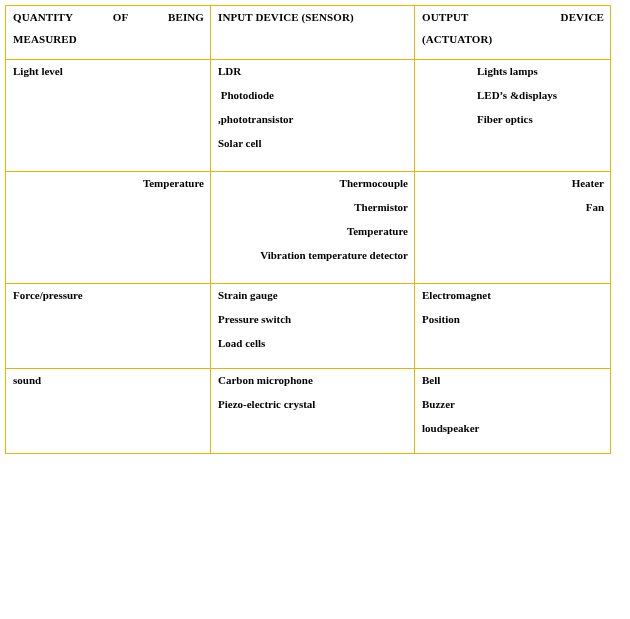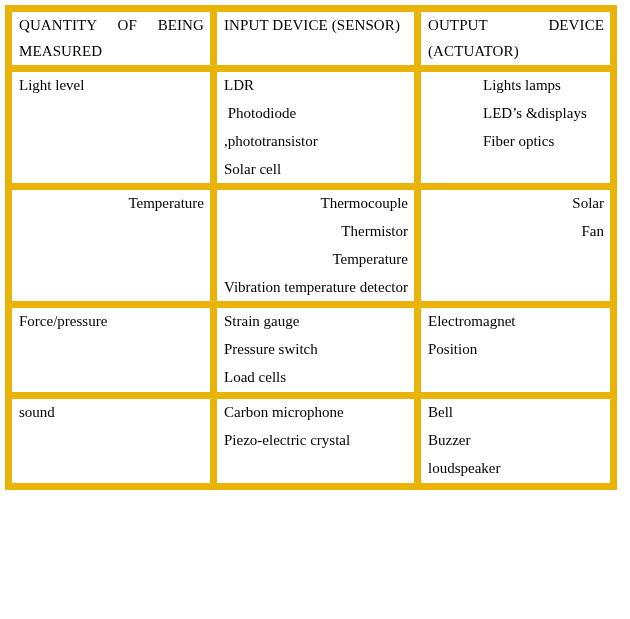--- a/index.html
+++ b/index.html
@@ -28,26 +28,26 @@
     left: 5px;
     top: 5px;
     width: 605px;
     border-collapse: collapse;
     table-layout: fixed;
     background: #ffffff;
   }
 
   table.data-table td,
   table.data-table th {
-    border: 7px solid #eab308;
+    border: 1px solid #eab308;
     vertical-align: top;
     padding: 6px 6px 6px 7px;
-    font-size: 15px;
+    font-size: 11px;
     line-height: 1.0;
-    font-weight: normal;
+    font-weight: bold;
     text-align: left;
   }
 
   
   col.c1 { width: 205px; }
   col.c2 { width: 204px; }
   col.c3 { width: 196px; }
 
   
   thead th {
@@ -159,21 +159,21 @@
           <td>
             <span class="cell-lines">
               <span class="ln">Thermocouple</span>
               <span class="ln">Thermistor</span>
               <span class="ln">Temperature</span>
               <span class="ln">Vibration temperature detector</span>
             </span>
           </td>
           <td>
             <span class="cell-lines">
-              <span class="ln">Solar</span>
+              <span class="ln">Heater</span>
               <span class="ln">Fan</span>
             </span>
           </td>
         </tr>
         <tr class="r3">
           <td>Force/pressure</td>
           <td>
             <span class="cell-lines">
               <span class="ln">Strain gauge</span>
               <span class="ln">Pressure switch</span>

